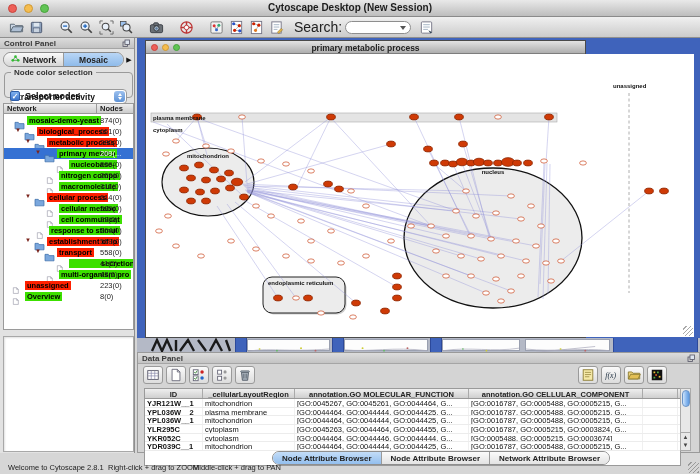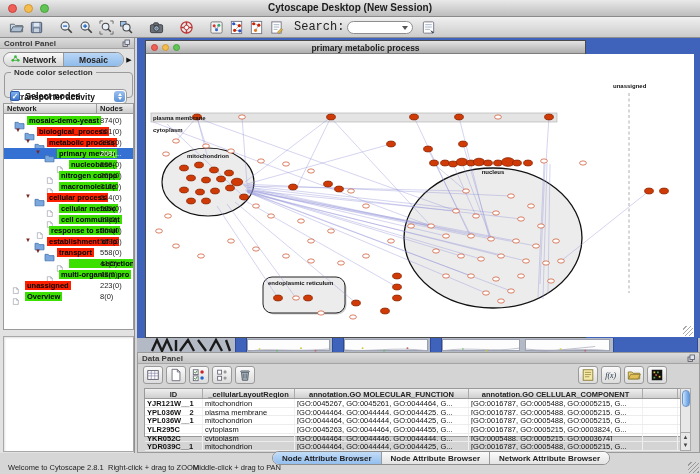--- a/index.html
+++ b/index.html
@@ -17,21 +17,21 @@
   .wtitle { position:absolute; left:0; right:0; top:2px; text-align:center;
     font-size:10px; font-weight:bold; color:#1c1c1c; }
 
   
   .toolbar { position:absolute; left:0; top:17px; width:700px; height:21px;
     background:linear-gradient(#f0f0f0,#cbcbcb); border-bottom:1px solid #8f8f8f;
     display:flex; align-items:center; }
   .tbtn { width:20px; height:19px; display:inline-flex; align-items:center; justify-content:center; }
   .tbtn svg { width:15px; height:15px; }
   .tsp { width:10px; }
-  .search-label { font-size:12px; color:#222; margin:0 3px 0 8px;font-family:Liberation Mono, monospace; }
+  .search-label { font-size:14px; color:#222; margin:0 3px 0 8px; }
   .search-box { position:relative; width:66px; height:13px; background:#fff;
     border:1px solid #8e8e8e; border-radius:7px; display:inline-flex; align-items:center; }
   .search-box input { border:none; outline:none; width:48px; height:10px; font-size:8px;
     margin-left:5px; background:transparent; font-family:inherit; }
   .dd-arrow { position:absolute; right:4px; top:4px; width:0; height:0;
     border-left:3px solid transparent; border-right:3px solid transparent; border-top:4px solid #555; }
 
   
   .cp { position:absolute; left:0; top:38px; width:135px; height:415px;
     background:#e2e2e2; border-right:1px solid #8f8f8f; }
@@ -109,21 +109,21 @@
   .zig { position:absolute; left:13px; top:0; width:83px; height:14px; }
 
   
   .dp { position:absolute; left:137px; top:352px; width:563px; height:101px;
     background:#d4d4d4; border:1px solid #9a9a9a; }
   .dp-toolbar { position:absolute; left:5px; top:13px; height:20px; display:flex; gap:3px; }
   .dpbtn { width:20px; height:18px; background:linear-gradient(#fafafa,#dcdcdc);
     border:1px solid #9a9a9a; border-radius:3px; display:flex; align-items:center; justify-content:center; }
   .dpbtn svg { width:14px; height:14px; }
   .dp-right { position:absolute; right:32px; top:13px; height:20px; display:flex; gap:3px; }
-  .dp-table { position:absolute; left:6px; top:35px; width:537px; height:49px;
+  .dp-table { position:absolute; left:6px; top:35px; width:537px; height:78px;
     background:#fff; border:1px solid #9a9a9a; font-size:7.5px; }
   .dth { display:flex; height:10px; background:linear-gradient(#efefef,#cfcfcf);
     border-bottom:1px solid #999; font-weight:bold; color:#222; }
   .dth div { border-right:1px solid #aaa; text-align:center; overflow:hidden; white-space:nowrap; padding-top:1px; }
   .dtr { display:flex; height:8.7px; border-bottom:1px solid #ececec; color:#111; }
   .dtr div { border-right:1px solid #f0f0f0; overflow:hidden; white-space:nowrap; padding:0 2px; }
   .dtr div:first-child { font-weight:bold; }
   .dscroll { position:absolute; right:8px; top:35px; width:11px; height:63px;
     background:#e8e8e8; border:1px solid #aaa; }
   .dthumb { position:absolute; left:0.5px; top:1px; width:8px; height:17px; border-radius:4px;

